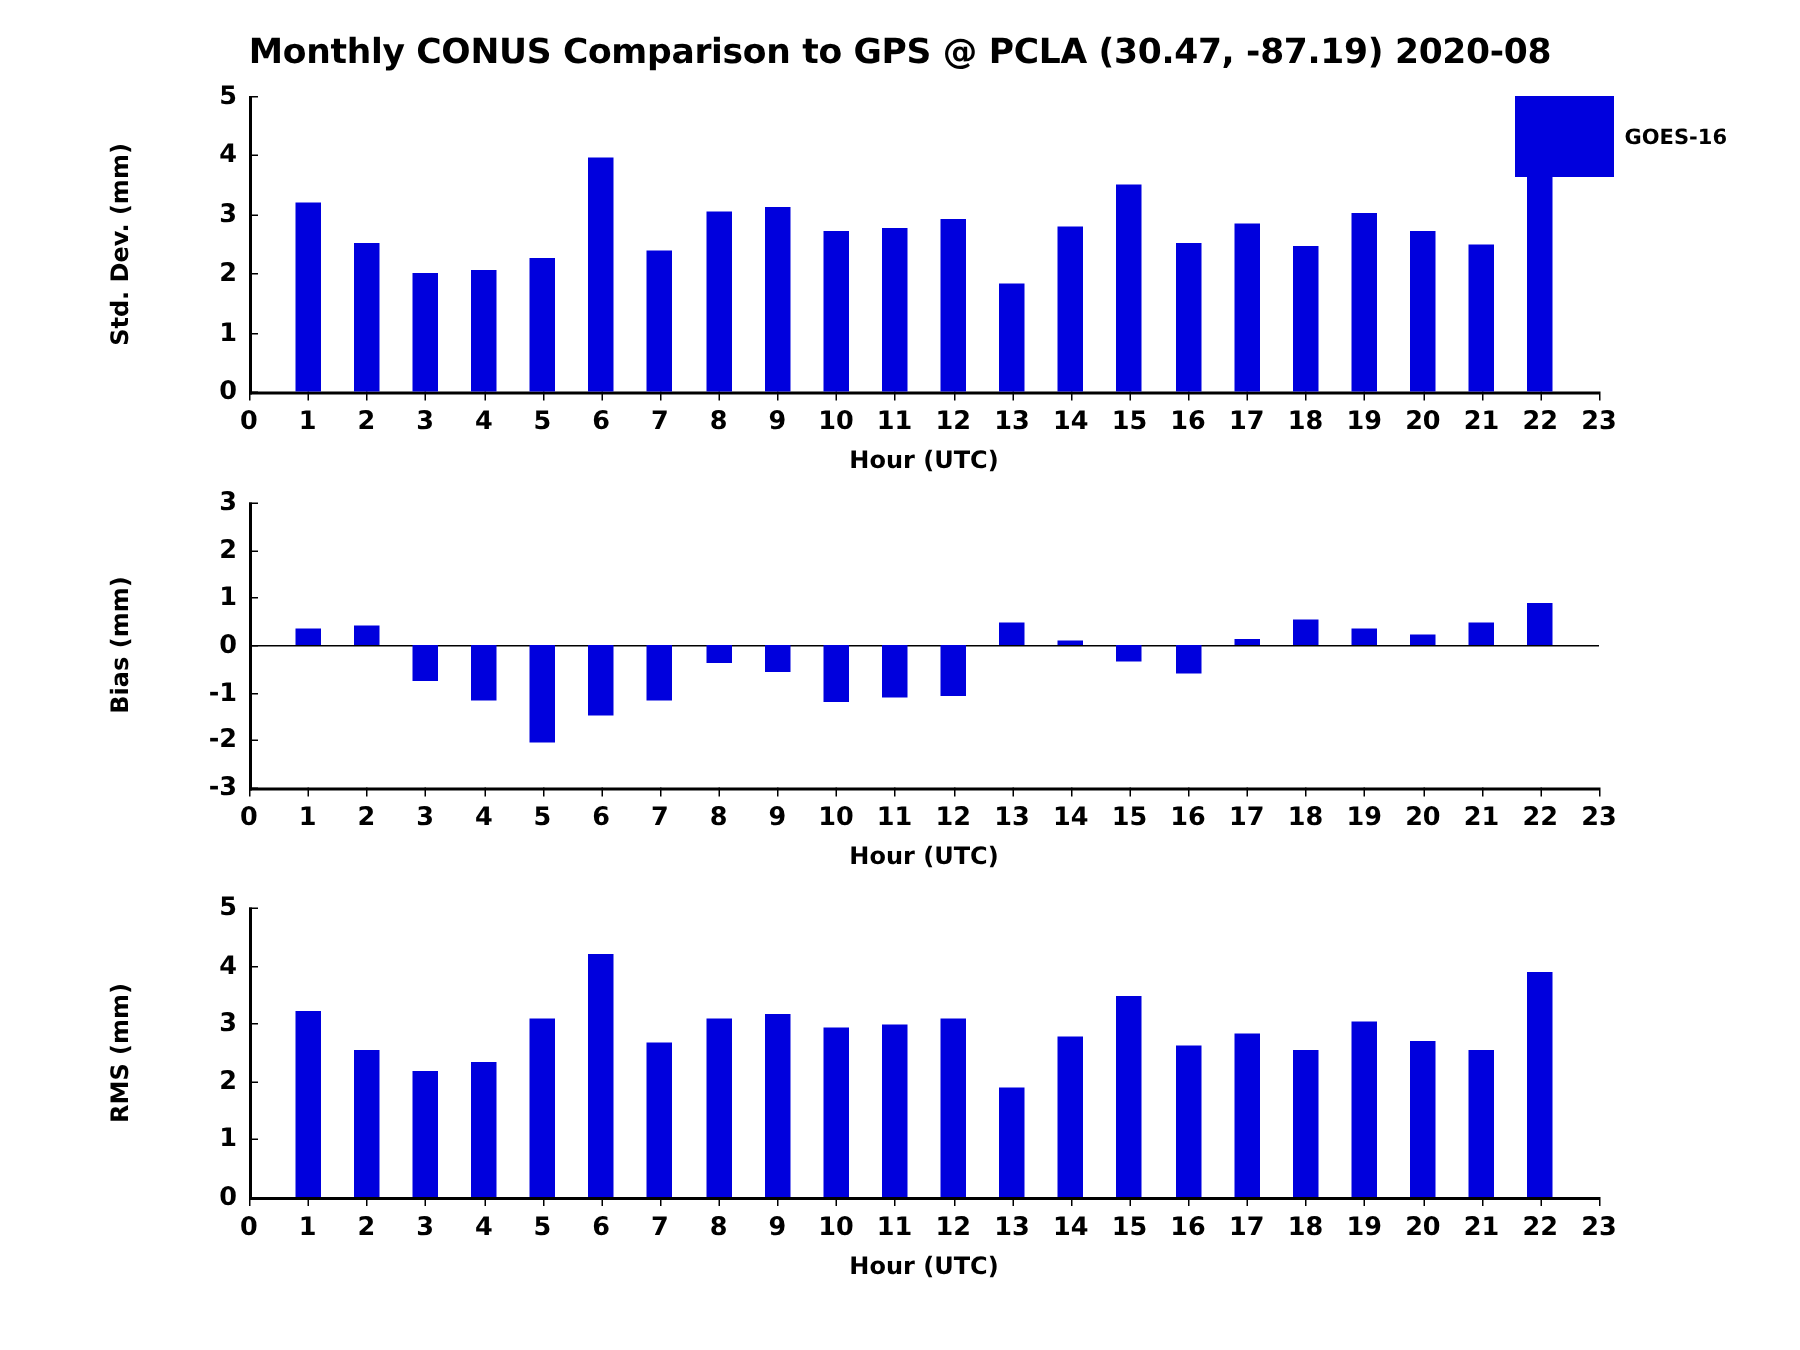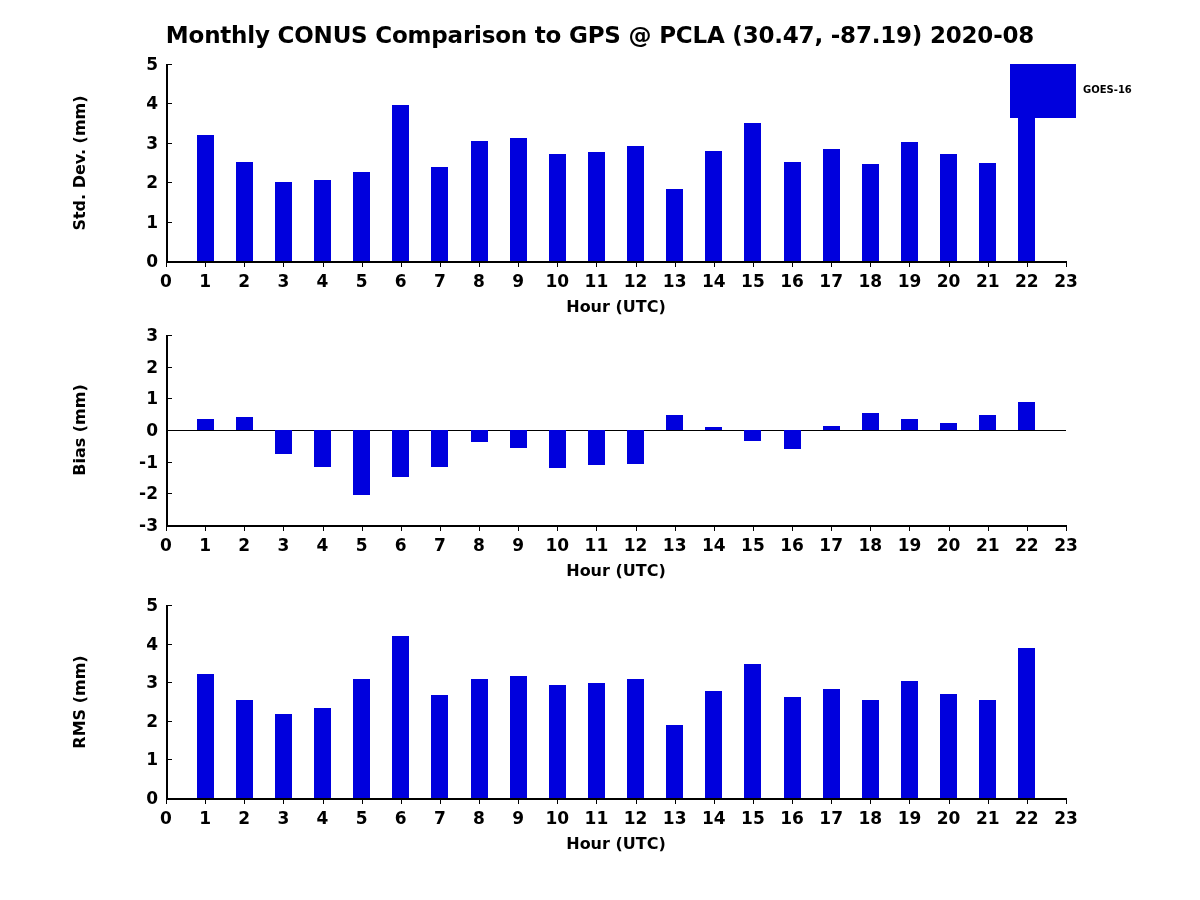--- a/index.html
+++ b/index.html
@@ -84,21 +84,21 @@
     position: absolute;
     background: #000000;
     height: 1px;
   }
   .legend-swatch {
     position: absolute;
     background: #0000dd;
   }
   .legend-label {
     position: absolute;
-    font-size: 10px;
+    font-size: 14px;
     font-weight: bold;
     white-space: nowrap;
   }
 </style>
 </head>
 <body>
 
 <div class="page">
   <div class="title">Monthly CONUS Comparison to GPS @ PCLA (30.47, -87.19) 2020-08</div>
 

